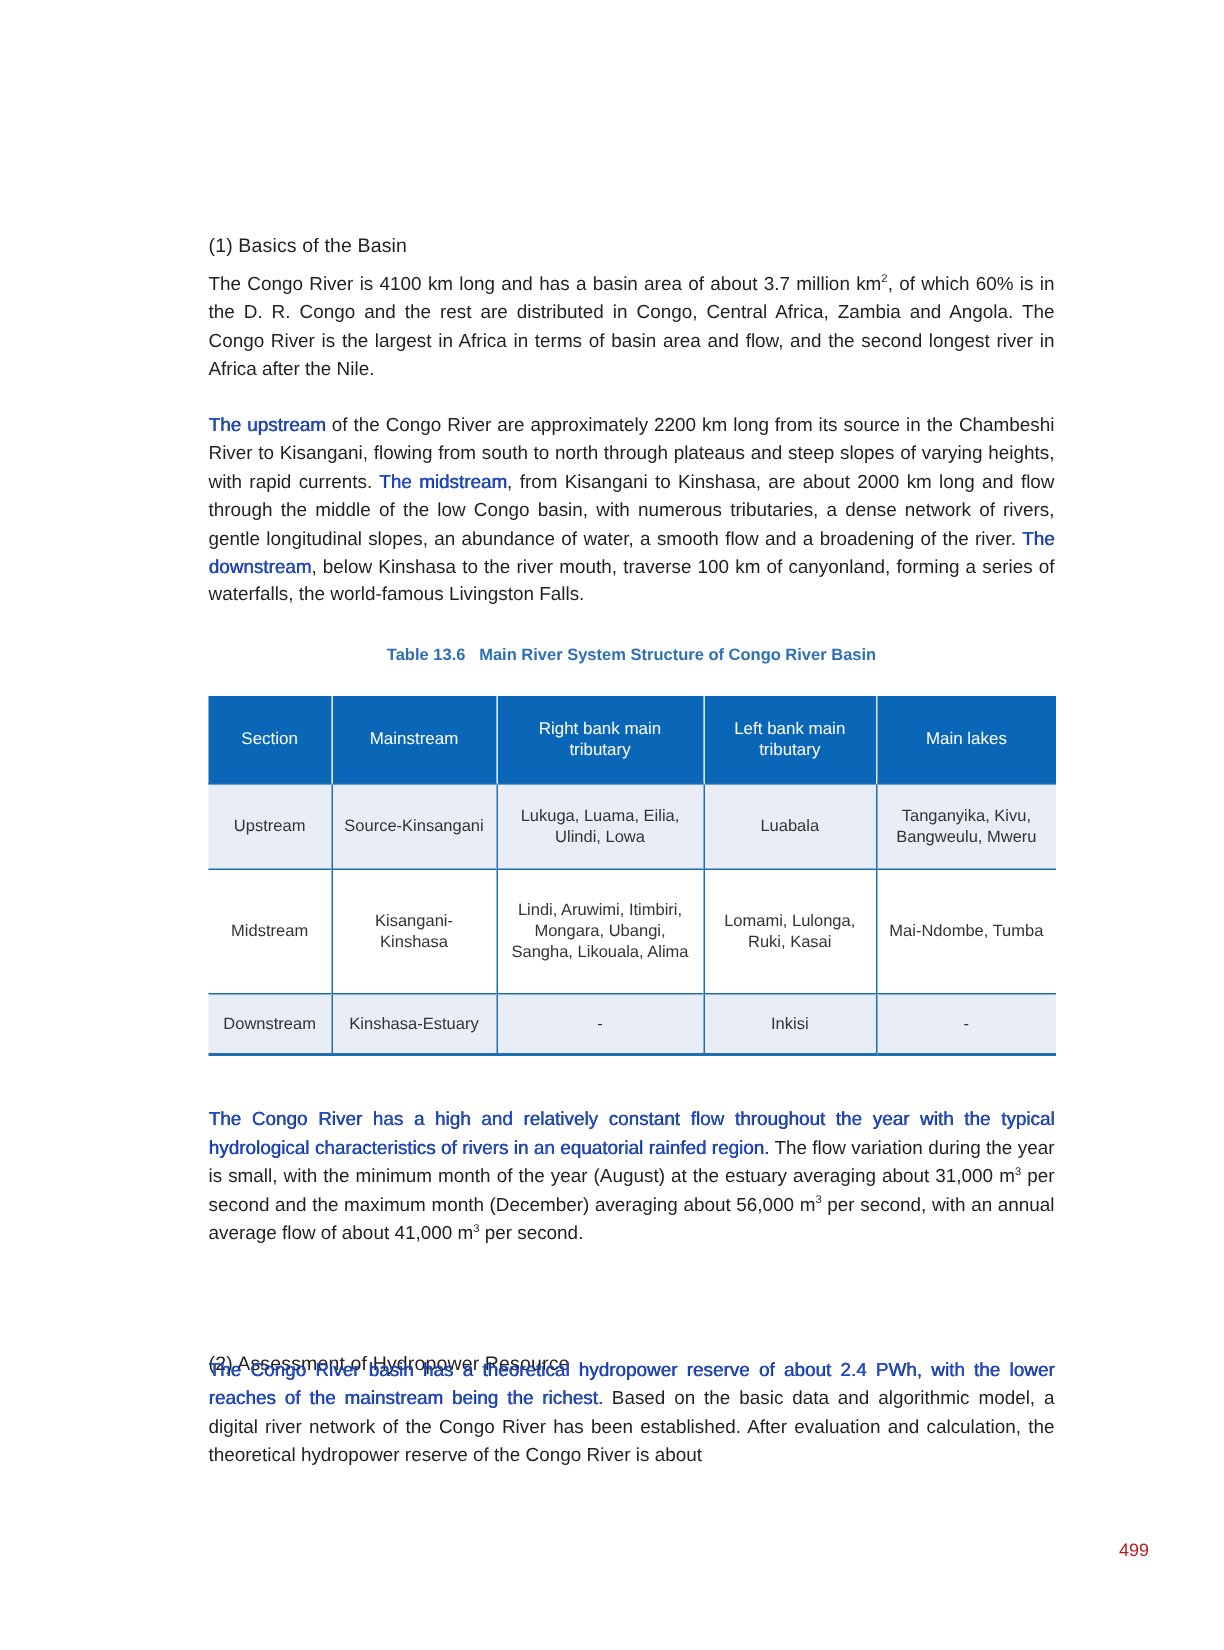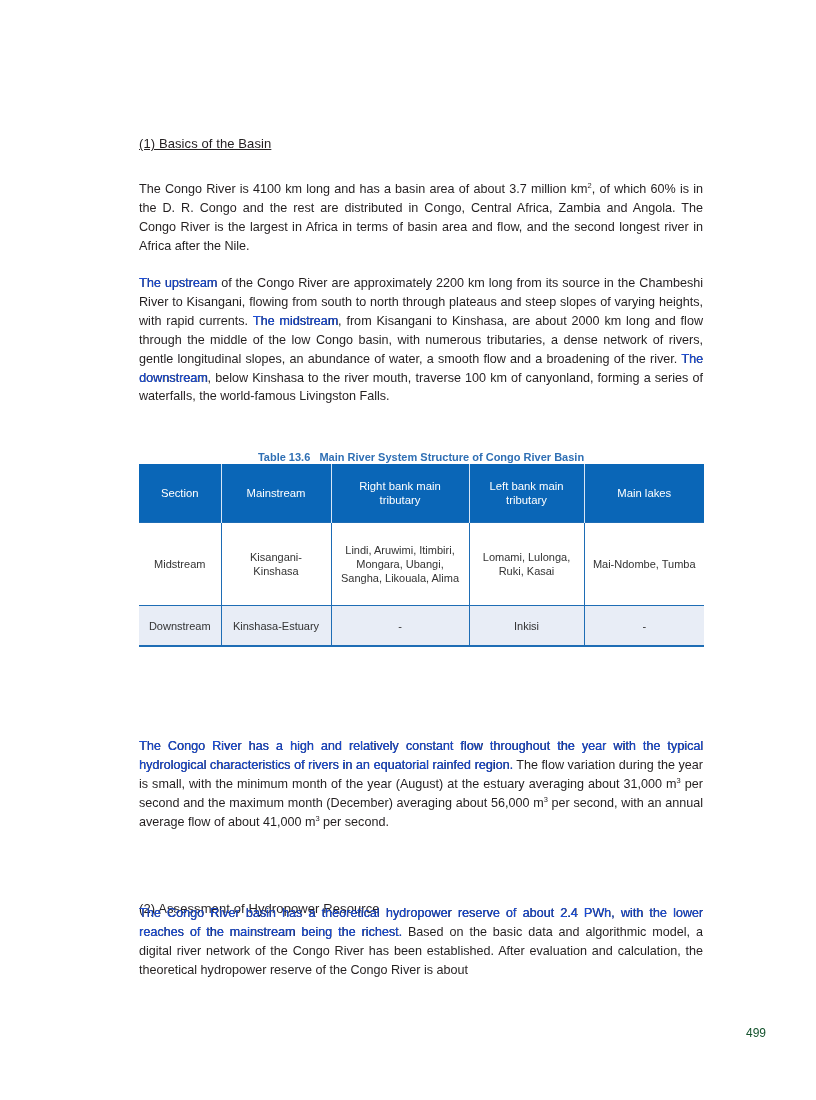--- a/index.html
+++ b/index.html
@@ -45,21 +45,21 @@
     }
     sup {
       font-size: 7.5px;
       line-height: 0;
       vertical-align: 5px;
     }
     .caption {
       position: absolute;
       left: 0;
       width: 564px;
-      top: 451px;
+      top: 431px;
       text-align: center;
       font-size: 11px;
       font-weight: bold;
       color: #2f6fb4;
       white-space: pre;
     }
     table.tbl {
       position: absolute;
       left: 0;
       top: 464px;
@@ -94,29 +94,29 @@
     table.tbl tr.shade td { background: #e8edf6; }
     table.tbl tr.plain td { background: #ffffff; }
     table.tbl tr.r-up td { height: 56px; }
     table.tbl tr.r-mid td { height: 82px; }
     table.tbl tr.r-down td { height: 39px; border-bottom: 2px solid #1e6db5; }
     .pagenum {
       position: absolute;
       left: 746px;
       top: 1026px;
       font-size: 12px;
-      color: #14532d;
+      color: #b91c1c;
     }
   </style>
 </head>
 <body>
 
 <div class="page">
 
-  <div class="heading" style="top:136px;text-decoration:underline;">(1) Basics of the Basin</div>
+  <div class="heading" style="top:156px;">(1) Basics of the Basin</div>
 
   <p class="para" style="top:180px;"><span>The Congo River is 4100 km long and has a basin area of about 3.7 million km</span><sup>2</sup><span>, of which 60% is in the D. R. Congo and the rest are distributed in Congo, Central Africa, Zambia and Angola. The Congo River is the largest in Africa in terms of basin area and flow, and the second longest river in Africa after the Nile.</span></p>
 
   <p class="para" style="top:274px;"><b>The upstream</b><span> of the Congo River are approximately 2200 km long from its source in the Chambeshi River to Kisangani, flowing from south to north through plateaus and steep slopes of varying heights, with rapid currents. </span><b>The midstream</b><span>, from Kisangani to Kinshasa, are about 2000 km long and flow through the middle of the low Congo basin, with numerous tributaries, a dense network of rivers, gentle longitudinal slopes, an abundance of water, a smooth flow and a broadening of the river. </span><b>The downstream</b><span>, below Kinshasa to the river mouth, traverse 100 km of canyonland, forming a series of waterfalls, the world-famous Livingston Falls.</span></p>
 
   <div class="caption">Table 13.6   Main River System Structure of Congo River Basin</div>
 
   <table class="tbl">
     <colgroup>
       <col style="width:82px">
@@ -128,20 +128,27 @@
     <thead>
       <tr>
         <th>Section</th>
         <th>Mainstream</th>
         <th>Right bank main tributary</th>
         <th>Left bank main tributary</th>
         <th>Main lakes</th>
       </tr>
     </thead>
     <tbody>
+      <tr class="shade r-up">
+        <td>Upstream</td>
+        <td>Source-Kinsangani</td>
+        <td>Lukuga, Luama, Eilia, Ulindi, Lowa</td>
+        <td>Luabala</td>
+        <td>Tanganyika, Kivu, Bangweulu, Mweru</td>
+      </tr>
       <tr class="plain r-mid">
         <td>Midstream</td>
         <td>Kisangani-Kinshasa</td>
         <td>Lindi, Aruwimi, Itimbiri, Mongara, Ubangi, Sangha, Likouala, Alima</td>
         <td>Lomami, Lulonga, Ruki, Kasai</td>
         <td>Mai-Ndombe, Tumba</td>
       </tr>
       <tr class="shade r-down">
         <td>Downstream</td>
         <td>Kinshasa-Estuary</td>

